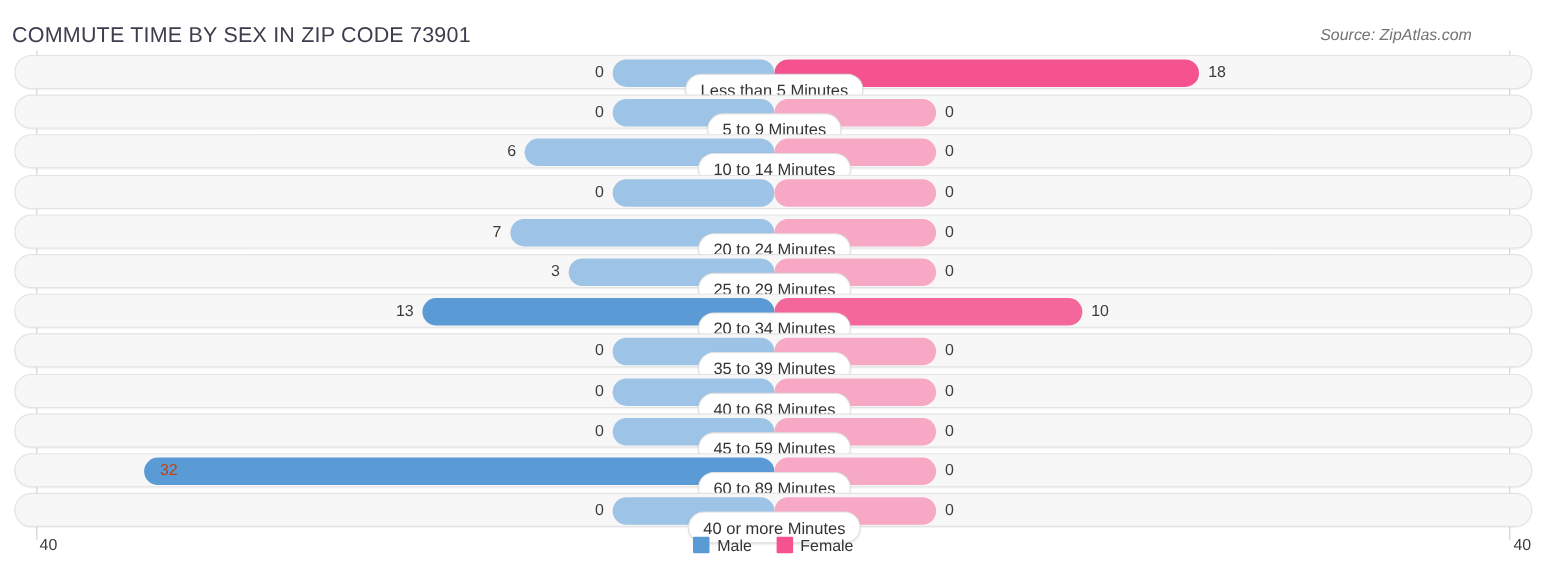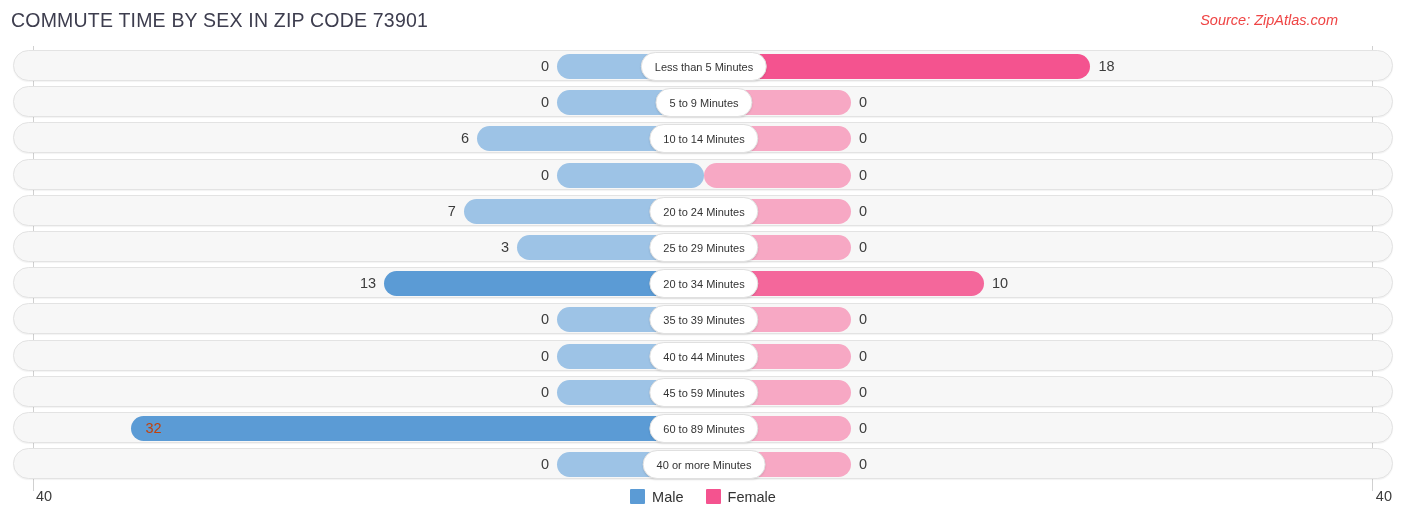--- a/index.html
+++ b/index.html
@@ -12,40 +12,40 @@
     height: 523px;
     font-family: "Liberation Sans", sans-serif;
     color: #3a3a3a;
     overflow: hidden;
     position: relative;
   }
 
   
   #chart-header {
     position: absolute;
-    top: 0; left: 0;
+    top: 12px; left: 0;
     width: 1350px;
     height: 46px;
   }
   #chart-title {
     position: absolute;
     left: 11px;
     top: 9px;
     font-size: 19.5px;
     letter-spacing: 0.2px;
     color: #3d3d4e;
     white-space: nowrap;
   }
   #chart-source {
     position: absolute;
     right: 12px;
     top: 12px;
     font-size: 14.5px;
     font-style: italic;
-    color: #ef4444;
+    color: #737373;
     white-space: nowrap;
   }
 
   
   #plot-area {
     position: absolute;
     left: 0;
     top: 46px;
     width: 1406px;
     height: 440px;
@@ -100,27 +100,27 @@
     color: #3c3c3c;
     white-space: nowrap;
     line-height: 17px;
   }
   .val-male   { text-align: right; }
   .val-female { text-align: left; }
   .val.inside { color: #c2410c; }
 
   .cat-pill {
     position: absolute;
-    top: 1px;
+    top: 16px;
     height: 29px;
     line-height: 29px;
     background: #ffffff;
     border: 1px solid #e0e0e0;
     border-radius: 15px;
-    font-size: 11px;
+    font-size: 15px;
     color: #333333;
     text-align: center;
     white-space: nowrap;
     padding: 0 13px;
     box-sizing: border-box;
     box-shadow: 0 1px 2px rgba(0,0,0,0.10);
     transform: translateX(-50%);
   }
 
   
@@ -253,21 +253,21 @@
           <div class="val val-female" style="left: 845px;">0</div>
           <div class="cat-pill" style="left: 690px;">35 to 39 Minutes</div>
         </div>
       </div>
       <div class="bar-row" style="top: 293.6px;">
         <div class="row-inner">
           <div class="bar bar-male" style="left: 543px; width: 147px;"></div>
           <div class="bar bar-female" style="left: 690px; width: 147px;"></div>
           <div class="val val-male" style="left: 489px; width: 46px;">0</div>
           <div class="val val-female" style="left: 845px;">0</div>
-          <div class="cat-pill" style="left: 690px;">40 to 44 Minutes</div>
+          <div class="cat-pill" style="left: 690px;">40 to 68 Minutes</div>
         </div>
       </div>
       <div class="bar-row" style="top: 329.8px;">
         <div class="row-inner">
           <div class="bar bar-male" style="left: 543px; width: 147px;"></div>
           <div class="bar bar-female" style="left: 690px; width: 147px;"></div>
           <div class="val val-male" style="left: 489px; width: 46px;">0</div>
           <div class="val val-female" style="left: 845px;">0</div>
           <div class="cat-pill" style="left: 690px;">45 to 59 Minutes</div>
         </div>

